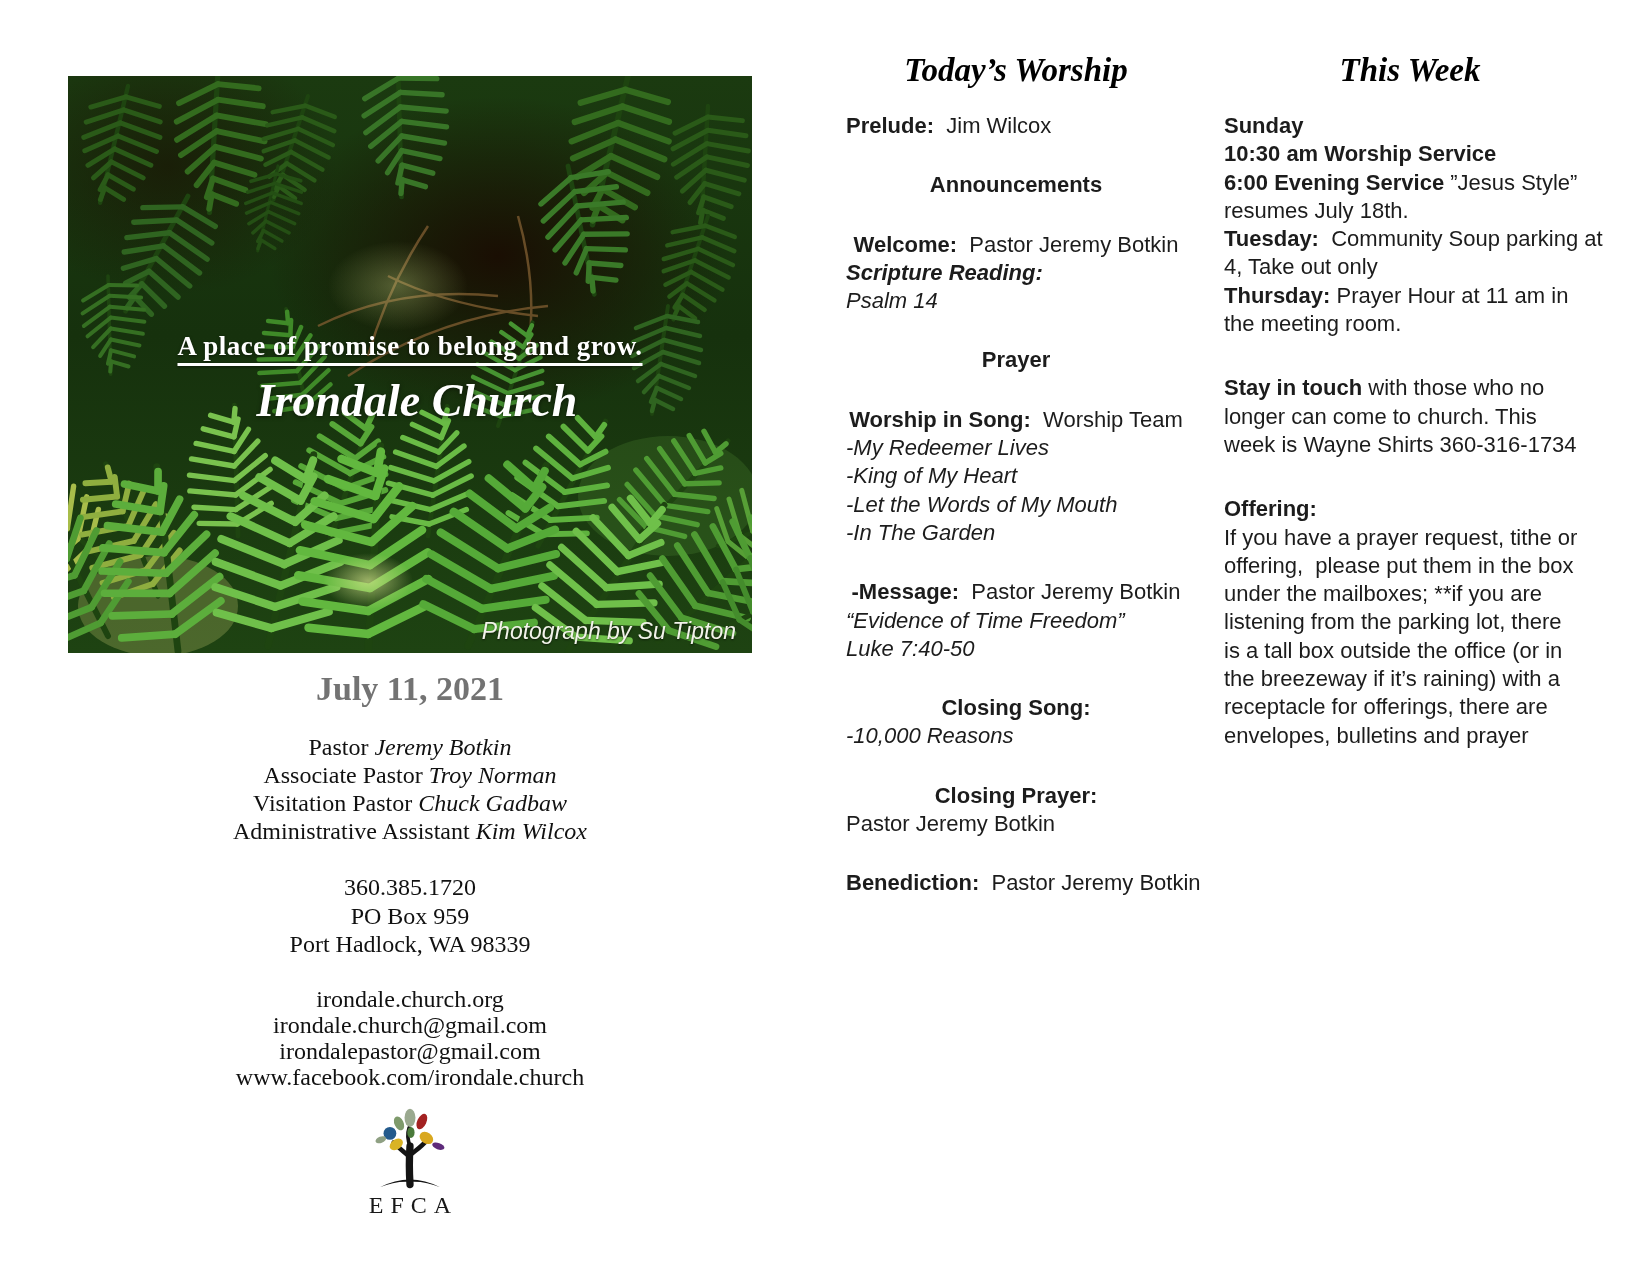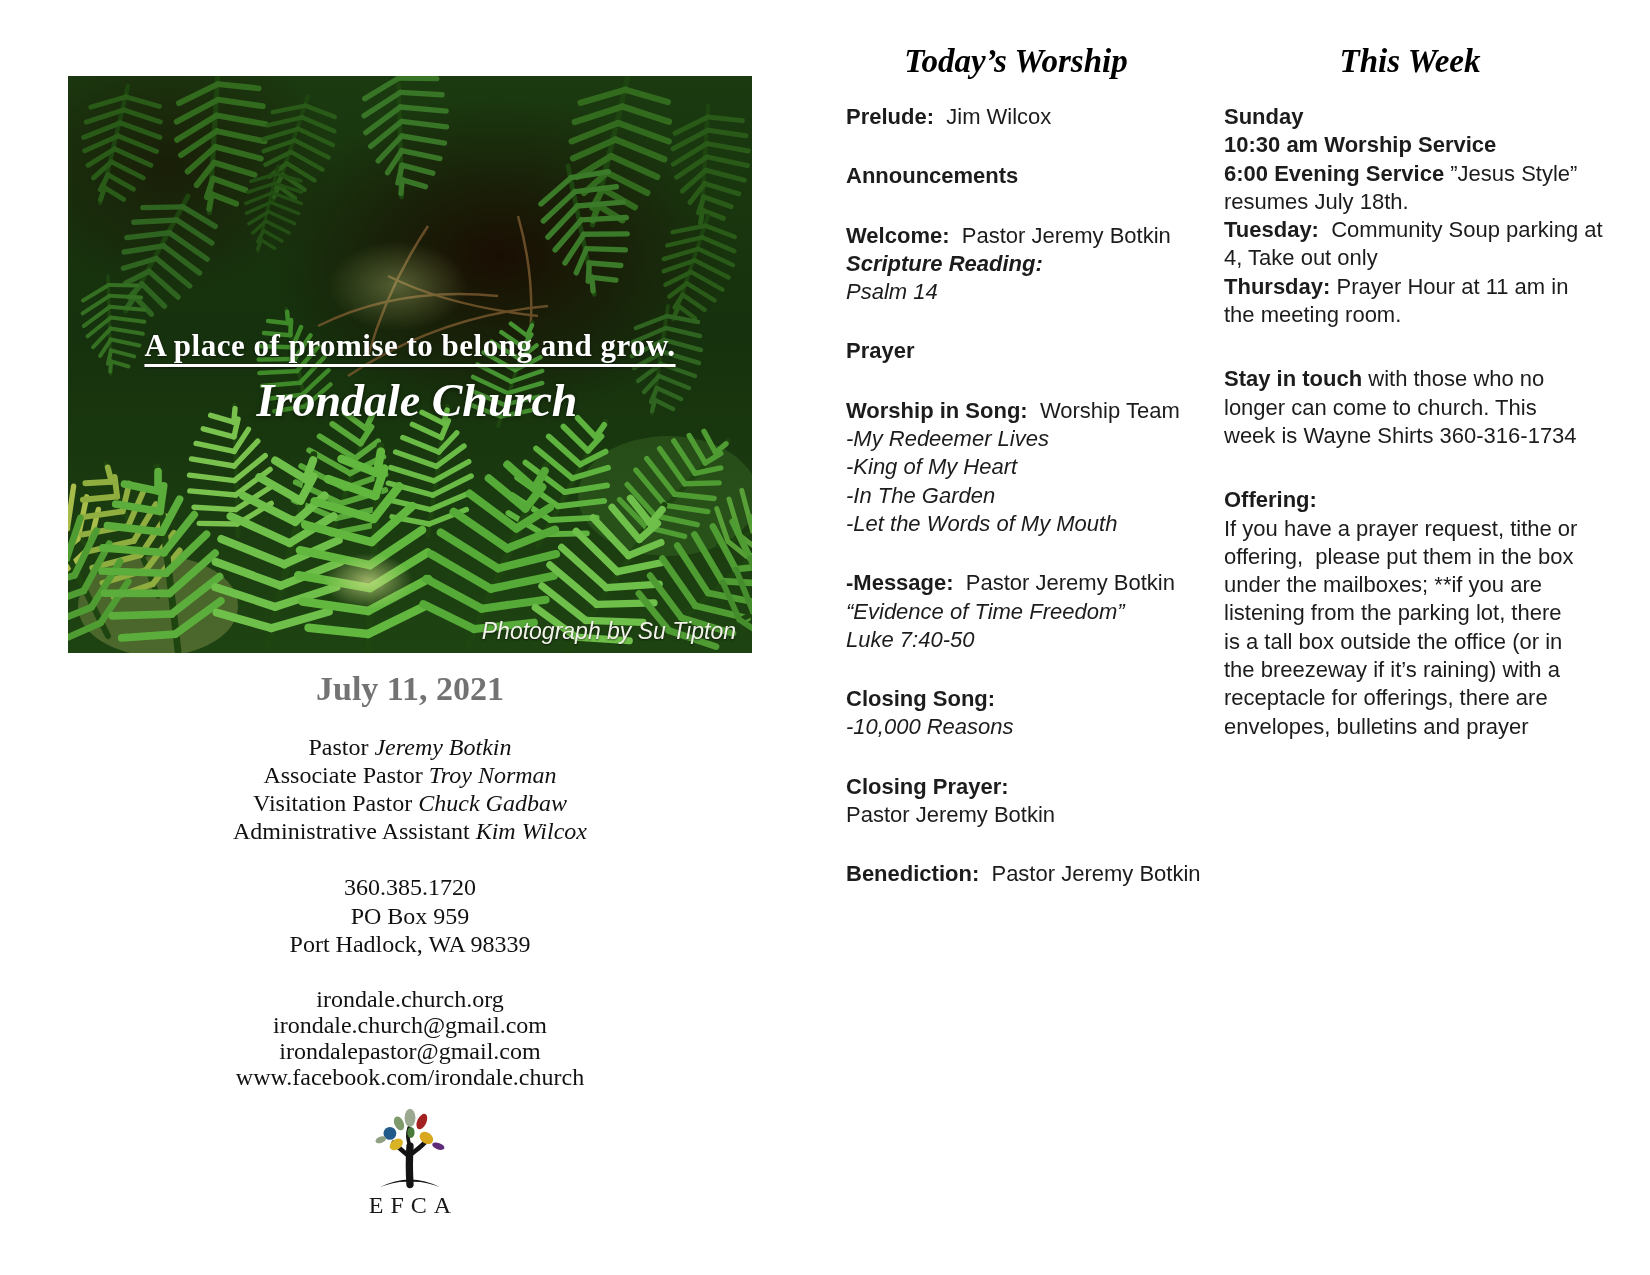--- a/index.html
+++ b/index.html
@@ -4,51 +4,51 @@
 <style>
   html,body{margin:0;padding:0;background:#fff;}
   .page{position:relative;width:1650px;height:1275px;background:#ffffff;overflow:hidden;
         font-family:"Liberation Sans",sans-serif;}
 
   
   .cover{position:absolute;left:68px;top:76px;width:684px;text-align:center;}
   .photo{position:relative;width:684px;height:577px;overflow:hidden;background:#1b3a10;}
   .photo svg{display:block;width:100%;height:100%;}
   .photo-text{position:absolute;left:0;top:250px;width:100%;}
-  .tagline{font-family:"Liberation Serif",serif;font-weight:bold;font-size:31px;line-height:40px;
+  .tagline{font-family:"Liberation Serif",serif;font-weight:bold;font-size:27px;line-height:40px;
            color:#ffffff;text-decoration:underline;text-decoration-thickness:3px;
            text-underline-offset:8px;letter-spacing:.5px;text-shadow:0 1px 3px rgba(0,0,0,.55);}
   .church-name{font-family:"Liberation Serif",serif;font-weight:bold;font-style:italic;
            font-size:46px;line-height:58px;color:#ffffff;margin-top:6px;
            text-shadow:0 1px 4px rgba(0,0,0,.55);padding-left:14px;}
   .credit{position:absolute;right:16px;bottom:8px;font-style:italic;font-size:23px;
           color:#f2f3ea;font-family:"Liberation Sans",sans-serif;text-shadow:0 1px 2px rgba(0,0,0,.6);}
   .date{margin-top:16px;font-family:"Liberation Serif",serif;font-weight:bold;
         font-size:34px;line-height:40px;color:#737373;}
   .staff{margin-top:24px;font-family:"Liberation Serif",serif;font-size:24px;line-height:28px;color:#111;}
   .staff .it{font-style:italic;}
   .contact{margin-top:28px;font-family:"Liberation Serif",serif;font-size:24px;line-height:28.5px;color:#111;}
   .links{margin-top:27px;font-family:"Liberation Serif",serif;font-size:24px;line-height:26px;color:#111;}
   .efca{margin-top:16px;}
   .efca svg{width:92px;height:84px;display:block;margin:0 auto;}
   .efca-text{font-family:"Liberation Serif",serif;font-size:24px;letter-spacing:7px;
              padding-left:7px;color:#181818;margin-top:2px;}
 
   
-  .col{position:absolute;top:40px;}
+  .col{position:absolute;top:49px;}
   .col h2{margin:0 0 21px 0;font-family:"Liberation Serif",serif;font-weight:bold;font-style:italic;
           font-size:33px;line-height:42px;text-align:center;color:#000;}
   .worship{left:846px;width:340px;}
   .week{left:1224px;width:372px;}
   .w-line,.t-line{white-space:pre;font-family:"Liberation Sans",sans-serif;font-size:22px;
           line-height:28.3px;color:#1c1c1c;}
   .w-line .lbl,.t-line .b{font-weight:700;}
   .w-line.italic{font-style:italic;}
   .w-line.lbl-italic .lbl{font-style:italic;font-weight:700;}
-  .worship .gap{margin-top:31px;}
+  .worship .gap{margin-top:31px;text-align:center;}
   .week .gap{margin-top:36px;}
 </style>
 </head>
 <body>
 
 <div class="page">
 
   <section class="cover">
     <div class="photo">
       <svg viewBox="0 0 684 577" preserveAspectRatio="none">
@@ -215,23 +215,23 @@
         <div class="w-line italic"><span class="lbl"></span><span class="val">Psalm 14</span></div>
 
         <div class="w-line gap"><span class="lbl">Prayer</span><span class="val"></span></div>
 
         <div class="w-line gap"><span class="lbl">Worship in Song:</span><span class="val">  Worship Team</span></div>
 
         <div class="w-line italic"><span class="lbl"></span><span class="val">-My Redeemer Lives</span></div>
 
         <div class="w-line italic"><span class="lbl"></span><span class="val">-King of My Heart</span></div>
 
+        <div class="w-line italic"><span class="lbl"></span><span class="val">-Let the Words of My Mouth</span></div>
+
         <div class="w-line italic"><span class="lbl"></span><span class="val">-In The Garden</span></div>
-
-        <div class="w-line italic"><span class="lbl"></span><span class="val">-Let the Words of My Mouth</span></div>
 
         <div class="w-line gap"><span class="lbl">-Message:</span><span class="val">  Pastor Jeremy Botkin</span></div>
 
         <div class="w-line italic"><span class="lbl"></span><span class="val">“Evidence of Time Freedom”</span></div>
 
         <div class="w-line italic"><span class="lbl"></span><span class="val">Luke 7:40-50</span></div>
 
         <div class="w-line gap"><span class="lbl">Closing Song:</span><span class="val"></span></div>
 
         <div class="w-line italic"><span class="lbl"></span><span class="val">-10,000 Reasons</span></div>

